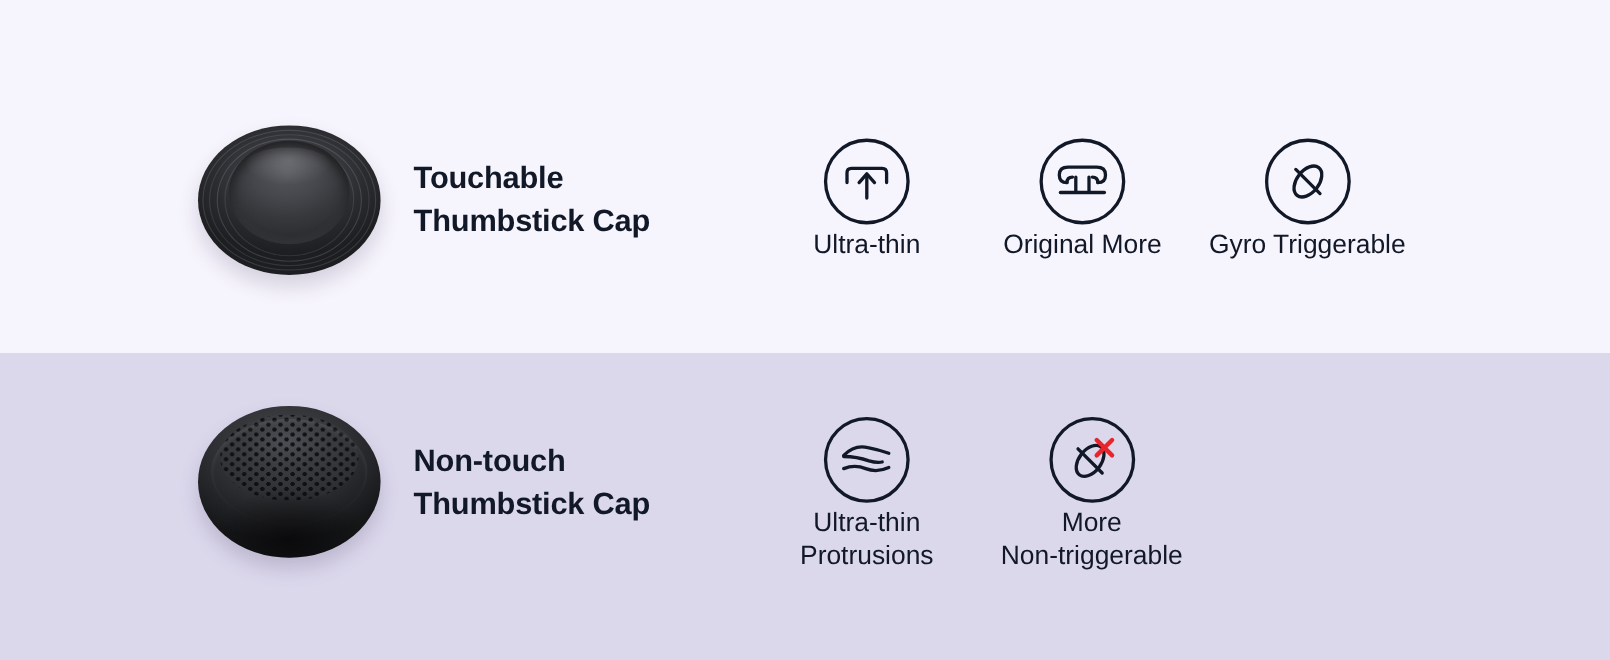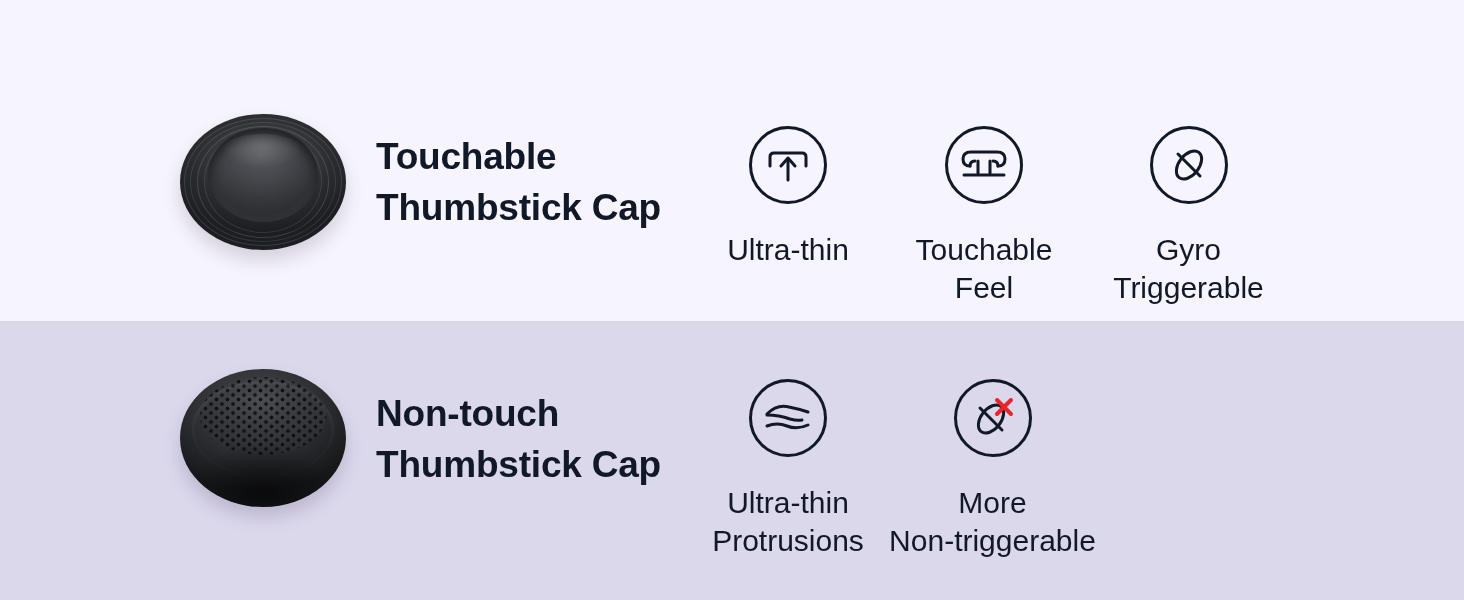--- a/index.html
+++ b/index.html
@@ -86,21 +86,21 @@
     background:radial-gradient(ellipse 60% 48% at 50% 88%, rgba(0,0,0,.55), rgba(0,0,0,0) 70%);
   }
   .cap-studded .rim {
     position:absolute; left:14px; top:16px; width:142px; height:96px;
     border-radius:50%;
     box-shadow: inset 0 2px 5px rgba(255,255,255,.10);
   }
 
   .product-title {
     margin-left:28px;
-    font-size:37px;
+    font-size:28px;
     font-weight:700;
     line-height:1.38;
     color:#111827;
     letter-spacing:-.2px;
     white-space:pre-line;
   }
 
   
   .features { position:absolute; display:flex; }
   .features-top    { left:690px; top:126px; }
@@ -111,22 +111,22 @@
 
   .icon-circle {
     width:78px; height:78px; border-radius:50%;
     border:3px solid #111827;
     display:flex; align-items:center; justify-content:center;
     position:relative;
   }
   .icon-circle svg { display:block; }
 
   .feature-label {
-    margin-top:27px;
-    font-size:30px;
+    margin-top:4px;
+    font-size:24px;
     line-height:1.25;
     color:#111827;
     text-align:center;
     white-space:pre-line;
   }
 </style>
 </head>
 <body>
 
 <div class="sheet">
@@ -164,21 +164,21 @@
       <div class="icon-circle">
         <svg width="52" height="40" viewBox="0 0 52 40" fill="none" stroke="#111827" stroke-width="3" stroke-linecap="round" stroke-linejoin="round">
           <path d="M12 21 Q5 21 5 14 Q5 7 13 7 H39 Q47 7 47 14 Q47 21 40 21"></path>
           <path d="M12 21 Q12 16 17 16"></path>
           <path d="M40 21 Q40 16 35 16"></path>
           <line x1="20" y1="16" x2="20" y2="29"></line>
           <line x1="32" y1="16" x2="32" y2="29"></line>
           <line x1="6" y1="30" x2="46" y2="30"></line>
         </svg>
       </div>
-      <div class="feature-label">Touchable Feel</div>
+      <div class="feature-label">Original More</div>
     </div>
 
     <div class="feature feature-wide">
       <div class="icon-circle">
         <svg width="48" height="48" viewBox="0 0 48 48" fill="none" stroke="#111827" stroke-width="3" stroke-linecap="round">
           <ellipse cx="24" cy="24" rx="10" ry="16" transform="rotate(38 24 24)"></ellipse>
           <line x1="13" y1="13" x2="35" y2="35"></line>
         </svg>
       </div>
       <div class="feature-label">Gyro Triggerable</div>

